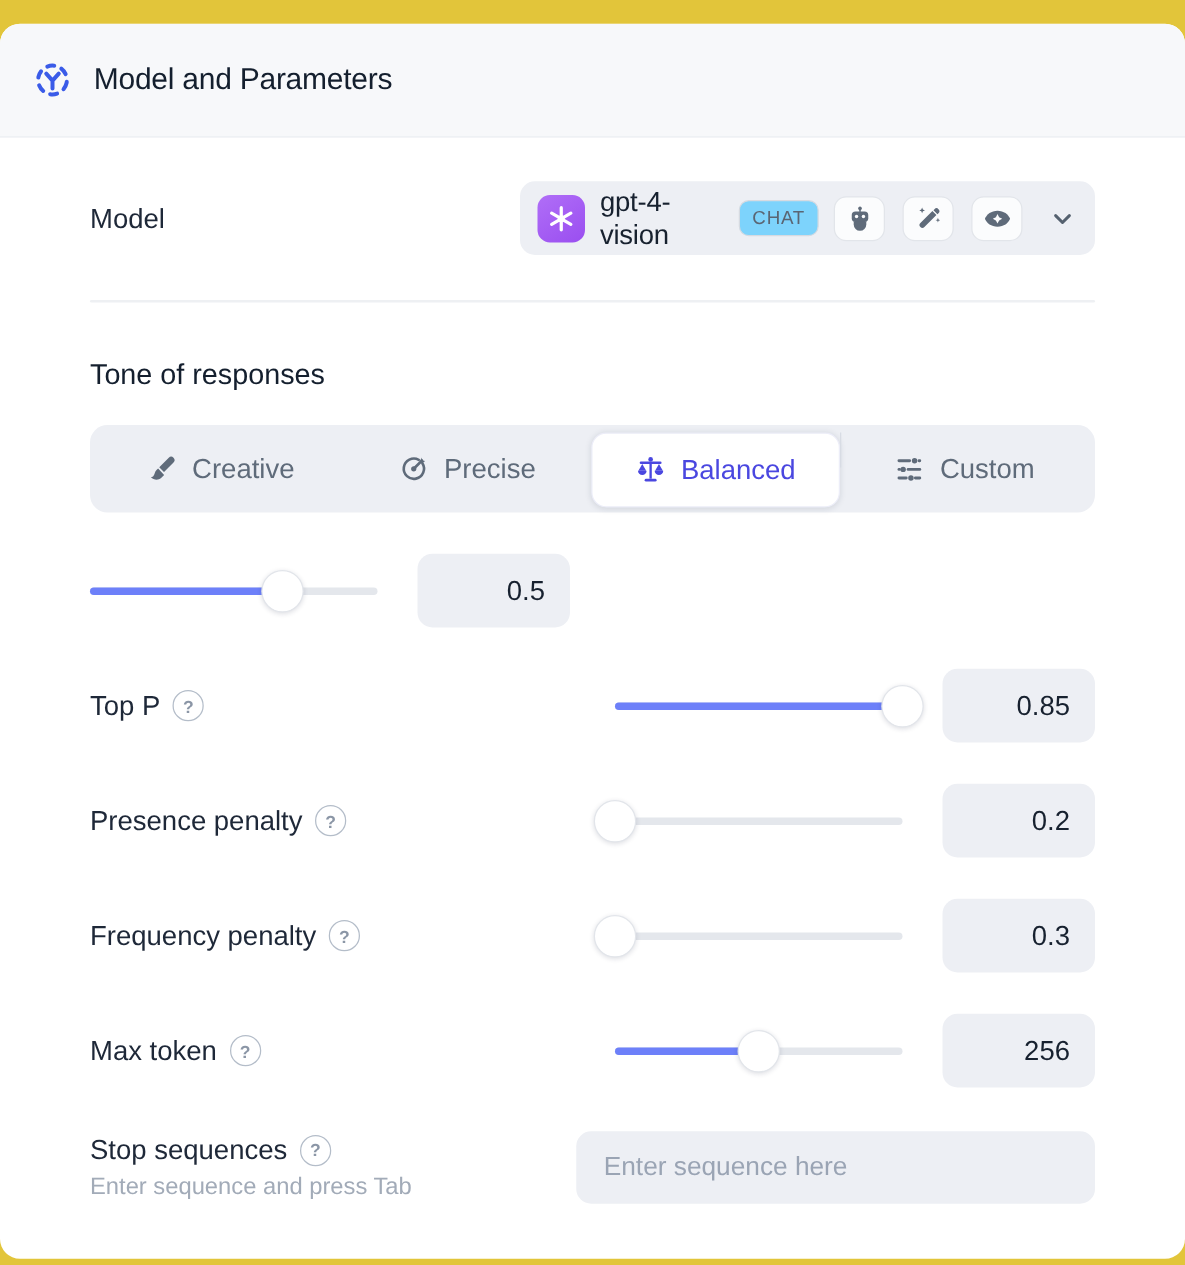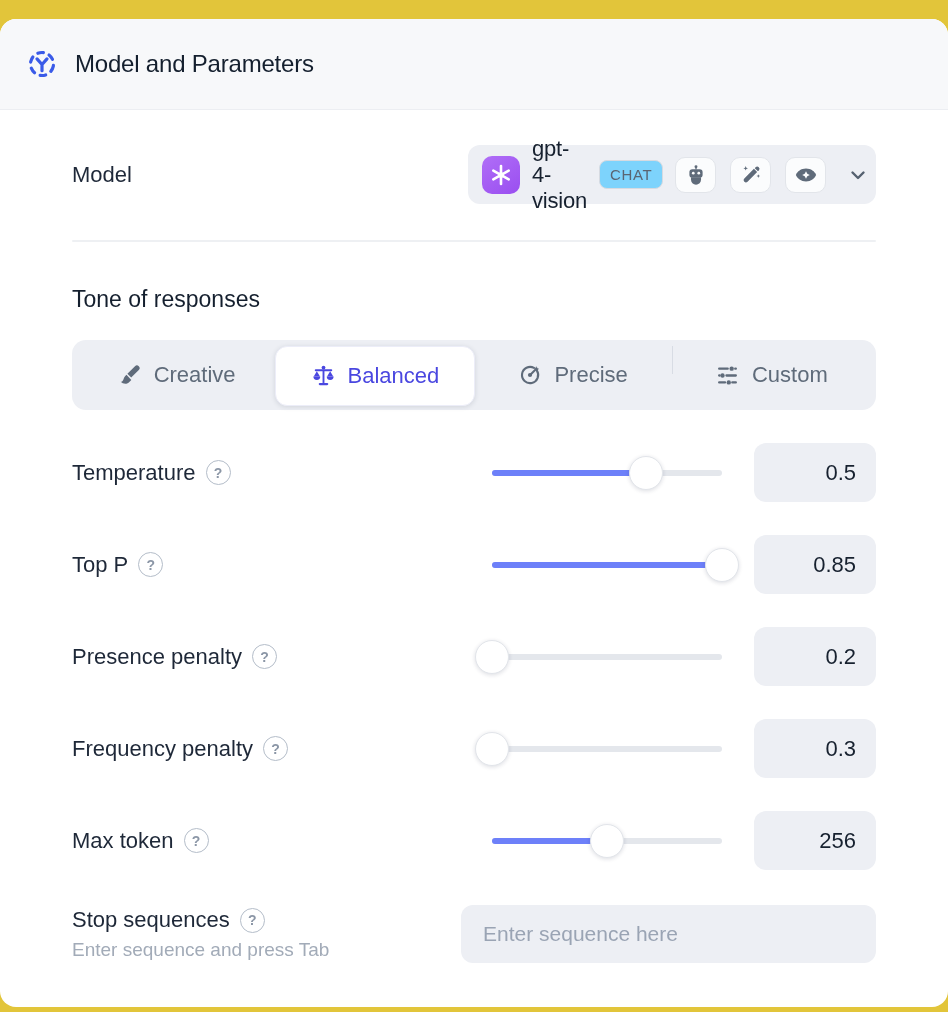--- a/index.html
+++ b/index.html
@@ -13,21 +13,21 @@
   
   .content{padding:0 72px;}
   .row{display:flex;align-items:center;}
   .model-row{margin-top:35px;height:59px;}
   .label{font-size:22px;color:#1e2838;display:flex;align-items:center;gap:10px;}
   .help{width:23px;height:23px;border:1.6px solid #b4bdc9;border-radius:50%;
     color:#8b96a6;font-size:14px;font-weight:700;display:inline-flex;
     align-items:center;justify-content:center;flex:0 0 auto;}
   .help::after{content:"?";}
   
-  .model-select{margin-left:auto;width:408px;height:59px;background:#edeff4;
+  .model-select{margin-left:auto;width:460px;height:59px;background:#edeff4;
     border-radius:12px;display:flex;align-items:center;padding:4px 14px;gap:12px;
     box-sizing:border-box;cursor:pointer;}
   .openai-logo{width:38px;height:38px;border-radius:10px;flex:0 0 auto;
     background:linear-gradient(145deg,#b06ef7,#9a4ef0);display:flex;
     align-items:center;justify-content:center;}
   .model-name{font-size:22px;color:#17212f;letter-spacing:-0.2px;}
   .type-badge{border:1px solid #d6dae1;background:#7dd3fc;border-radius:8px;
     padding:5px 10px;font-size:15px;letter-spacing:0.6px;color:#5a6573;}
   .chip{width:39px;height:34px;border:1px solid #e2e5ea;background:#fbfcfd;
     border-radius:10px;display:flex;align-items:center;justify-content:center;
@@ -144,45 +144,45 @@
     <div class="tone-bar">
       <div class="tone-item">
         <span class="icon">
           <svg width="24" height="24" viewBox="0 0 24 24" fill="#5f6b7a">
             <path d="M20.8 3.2a2.7 2.7 0 0 0-3.8 0l-7.6 7.6 3.8 3.8 7.6-7.6a2.7 2.7 0 0 0 0-3.8z"></path>
             <path d="M8.5 11.7l-1.3 1.3c-1.6 1.6-1.3 3.6-2.6 4.9-.55.55-1.3.85-1.9.95 1.6 1.7 4.4 2.4 6.4 1.6 1.4-.55 2.3-1.5 3-2.2l1.2-1.2z"></path>
           </svg>
         </span>
         <span>Creative</span>
       </div>
+      <div class="tone-item">
+        <span class="icon">
+          <svg width="24" height="24" viewBox="0 0 24 24" fill="none">
+            <path d="M18.9 7.6A8.1 8.1 0 1 1 16 4.9" stroke="#5f6b7a" stroke-width="2.1" stroke-linecap="round"></path>
+            <circle cx="12" cy="12" r="2.1" fill="#5f6b7a"></circle>
+            <path d="M12.6 11.4l6-6" stroke="#5f6b7a" stroke-width="2.1" stroke-linecap="round"></path>
+            <path d="M18.2 2.9l.5 2.4 2.4.5-2 1.6-2.4-.5z" fill="#5f6b7a"></path>
+          </svg>
+        </span>
+        <span>Precise</span>
+      </div>
       <div class="tone-item selected">
         <span class="icon">
           <svg width="25" height="25" viewBox="0 0 24 24" fill="#4a47e0">
             <circle cx="12" cy="3.4" r="1.8"></circle>
             <rect x="3.6" y="5" width="16.8" height="1.9" rx="0.95"></rect>
             <rect x="11.1" y="5.6" width="1.8" height="12.6"></rect>
             <rect x="7.4" y="18.2" width="9.2" height="2.2" rx="1.1"></rect>
             <path d="M5.6 6.9L2.6 12h6z"></path>
             <path d="M2.3 12a3.3 3.3 0 0 0 6.6 0z"></path>
             <path d="M18.4 6.9l-3 5.1h6z"></path>
             <path d="M15.1 12a3.3 3.3 0 0 0 6.6 0z"></path>
           </svg>
         </span>
         <span>Balanced</span>
-      </div>
-      <div class="tone-item">
-        <span class="icon">
-          <svg width="24" height="24" viewBox="0 0 24 24" fill="none">
-            <path d="M18.9 7.6A8.1 8.1 0 1 1 16 4.9" stroke="#5f6b7a" stroke-width="2.1" stroke-linecap="round"></path>
-            <circle cx="12" cy="12" r="2.1" fill="#5f6b7a"></circle>
-            <path d="M12.6 11.4l6-6" stroke="#5f6b7a" stroke-width="2.1" stroke-linecap="round"></path>
-            <path d="M18.2 2.9l.5 2.4 2.4.5-2 1.6-2.4-.5z" fill="#5f6b7a"></path>
-          </svg>
-        </span>
-        <span>Precise</span>
       </div>
       <div class="tone-sep"></div>
       <div class="tone-item">
         <span class="icon">
           <svg width="25" height="25" viewBox="0 0 24 24" fill="none" stroke="#5f6b7a" stroke-width="2.2" stroke-linecap="round">
             <path d="M4 5.4h8.2"></path>
               <circle cx="16" cy="5.4" r="2.1" fill="#5f6b7a" stroke="none"></circle>
               <path d="M19.4 5.4H20"></path>
             <path d="M11 12h9"></path>
               <circle cx="7.2" cy="12" r="2.1" fill="#5f6b7a" stroke="none"></circle>
@@ -190,24 +190,20 @@
             <path d="M4 18.6h5.6"></path>
               <circle cx="13.2" cy="18.6" r="2.1" fill="#5f6b7a" stroke="none"></circle>
               <path d="M16.6 18.6H20"></path>
           </svg>
         </span>
         <span>Custom</span>
       </div>
     </div>
 
     <div class="param-row">
-      <span class="label param-label">
-        <span>Temperature</span>
-        <span class="help"></span>
-      </span>
       <div class="slider">
         <div class="track"></div>
         <div class="fill" style="width: 67%;"></div>
         <div class="thumb" style="left: 67%;"></div>
       </div>
       <div class="value-box">0.5</div>
     </div>
 
     <div class="param-row">
       <span class="label param-label">

